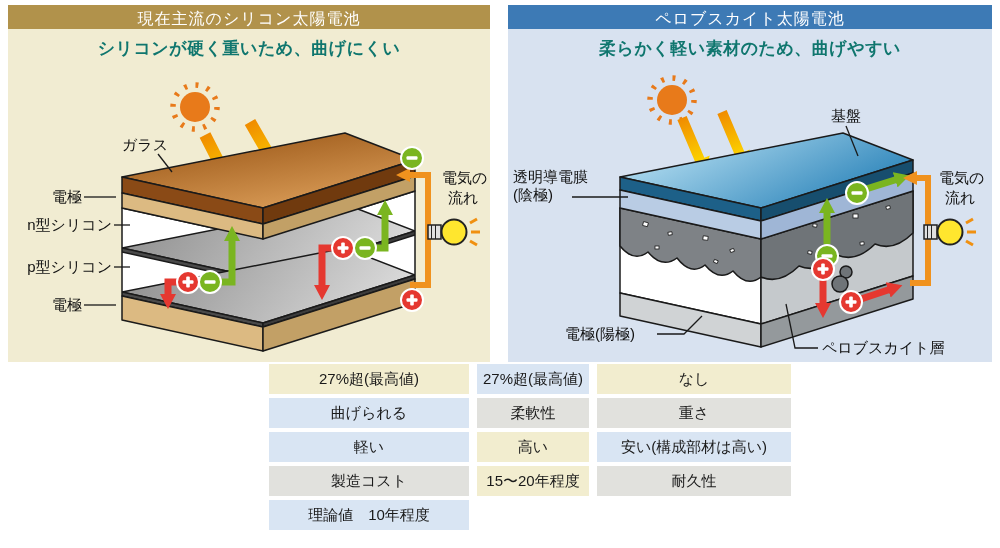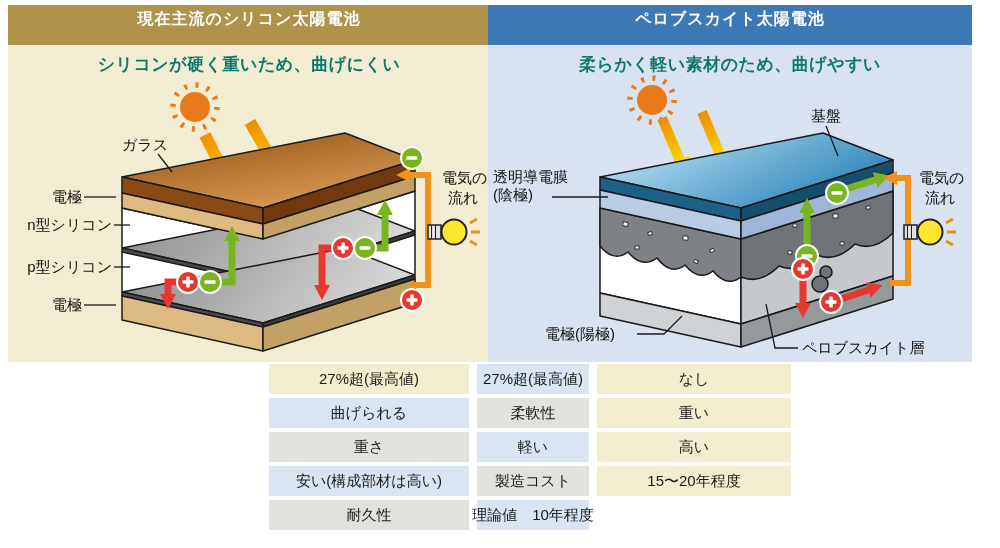--- a/index.html
+++ b/index.html
@@ -1,22 +1,22 @@
 <!DOCTYPE html>
 <html><head>
 <meta charset="utf-8">
 <style>
   html,body{margin:0;padding:0;background:#fff;}
   .stage{position:relative;width:1000px;height:548px;background:#fff;overflow:hidden;
          font-family:"Liberation Sans","DejaVu Sans",sans-serif;}
   .panel{position:absolute;top:5px;height:357px;}
   .panel-left{left:8px;width:482px;background:#f1ecd2;}
-  .panel-right{left:488px;width:484px;background:#d8e2f0;}
-  .panel-header{height:40px;line-height:28px;text-align:center;color:#fff;
-                font-weight:bold;font-size:16px;letter-spacing:1px;}
+  .panel-right{left:508px;width:484px;background:#d8e2f0;}
+  .panel-header{height:24px;line-height:28px;text-align:center;color:#fff;
+                font-weight:normal;font-size:16px;letter-spacing:1px;}
   .panel-left .panel-header{background:#b1924b;}
   .panel-right .panel-header{background:#3d7ab5;}
   .panel-subtitle{margin-top:8px;height:24px;text-align:center;font-weight:bold;
                   font-size:17px;color:#0f766e;letter-spacing:0.5px;}
   svg.diagram{position:absolute;left:0;top:61px;display:block;}
   svg text{font-family:"Liberation Sans","DejaVu Sans",sans-serif;font-size:15px;fill:#111;}
   .o{stroke:#1a1a1a;stroke-width:1.5;stroke-linejoin:round;}
   .leader{stroke:#1a1a1a;stroke-width:1.3;fill:none;}
   .comparison-table{position:absolute;left:240px;top:364px;width:468px;
       display:grid;grid-template-columns:200px 112px 194px;column-gap:8px;row-gap:4px;grid-auto-rows:30px;padding-left:29px;}
@@ -271,21 +271,20 @@
   </section>
 
   <div class="comparison-table">
     <div class="cell c-si">27%超(最高値)</div>
     <div class="cell c-pv">27%超(最高値)</div>
 
     <div class="cell c-si">なし</div>
     <div class="cell c-pv">曲げられる</div>
     <div class="cell c-attr">柔軟性</div>
 
-    <div class="cell c-si">重い</div>
     <div class="cell c-attr">重さ</div>
     <div class="cell c-pv">軽い</div>
 
     <div class="cell c-si">高い</div>
     <div class="cell c-pv">安い(構成部材は高い)</div>
     <div class="cell c-attr">製造コスト</div>
 
     <div class="cell c-si">15〜20年程度</div>
     <div class="cell c-attr">耐久性</div>
     <div class="cell c-pv">理論値　10年程度</div>

